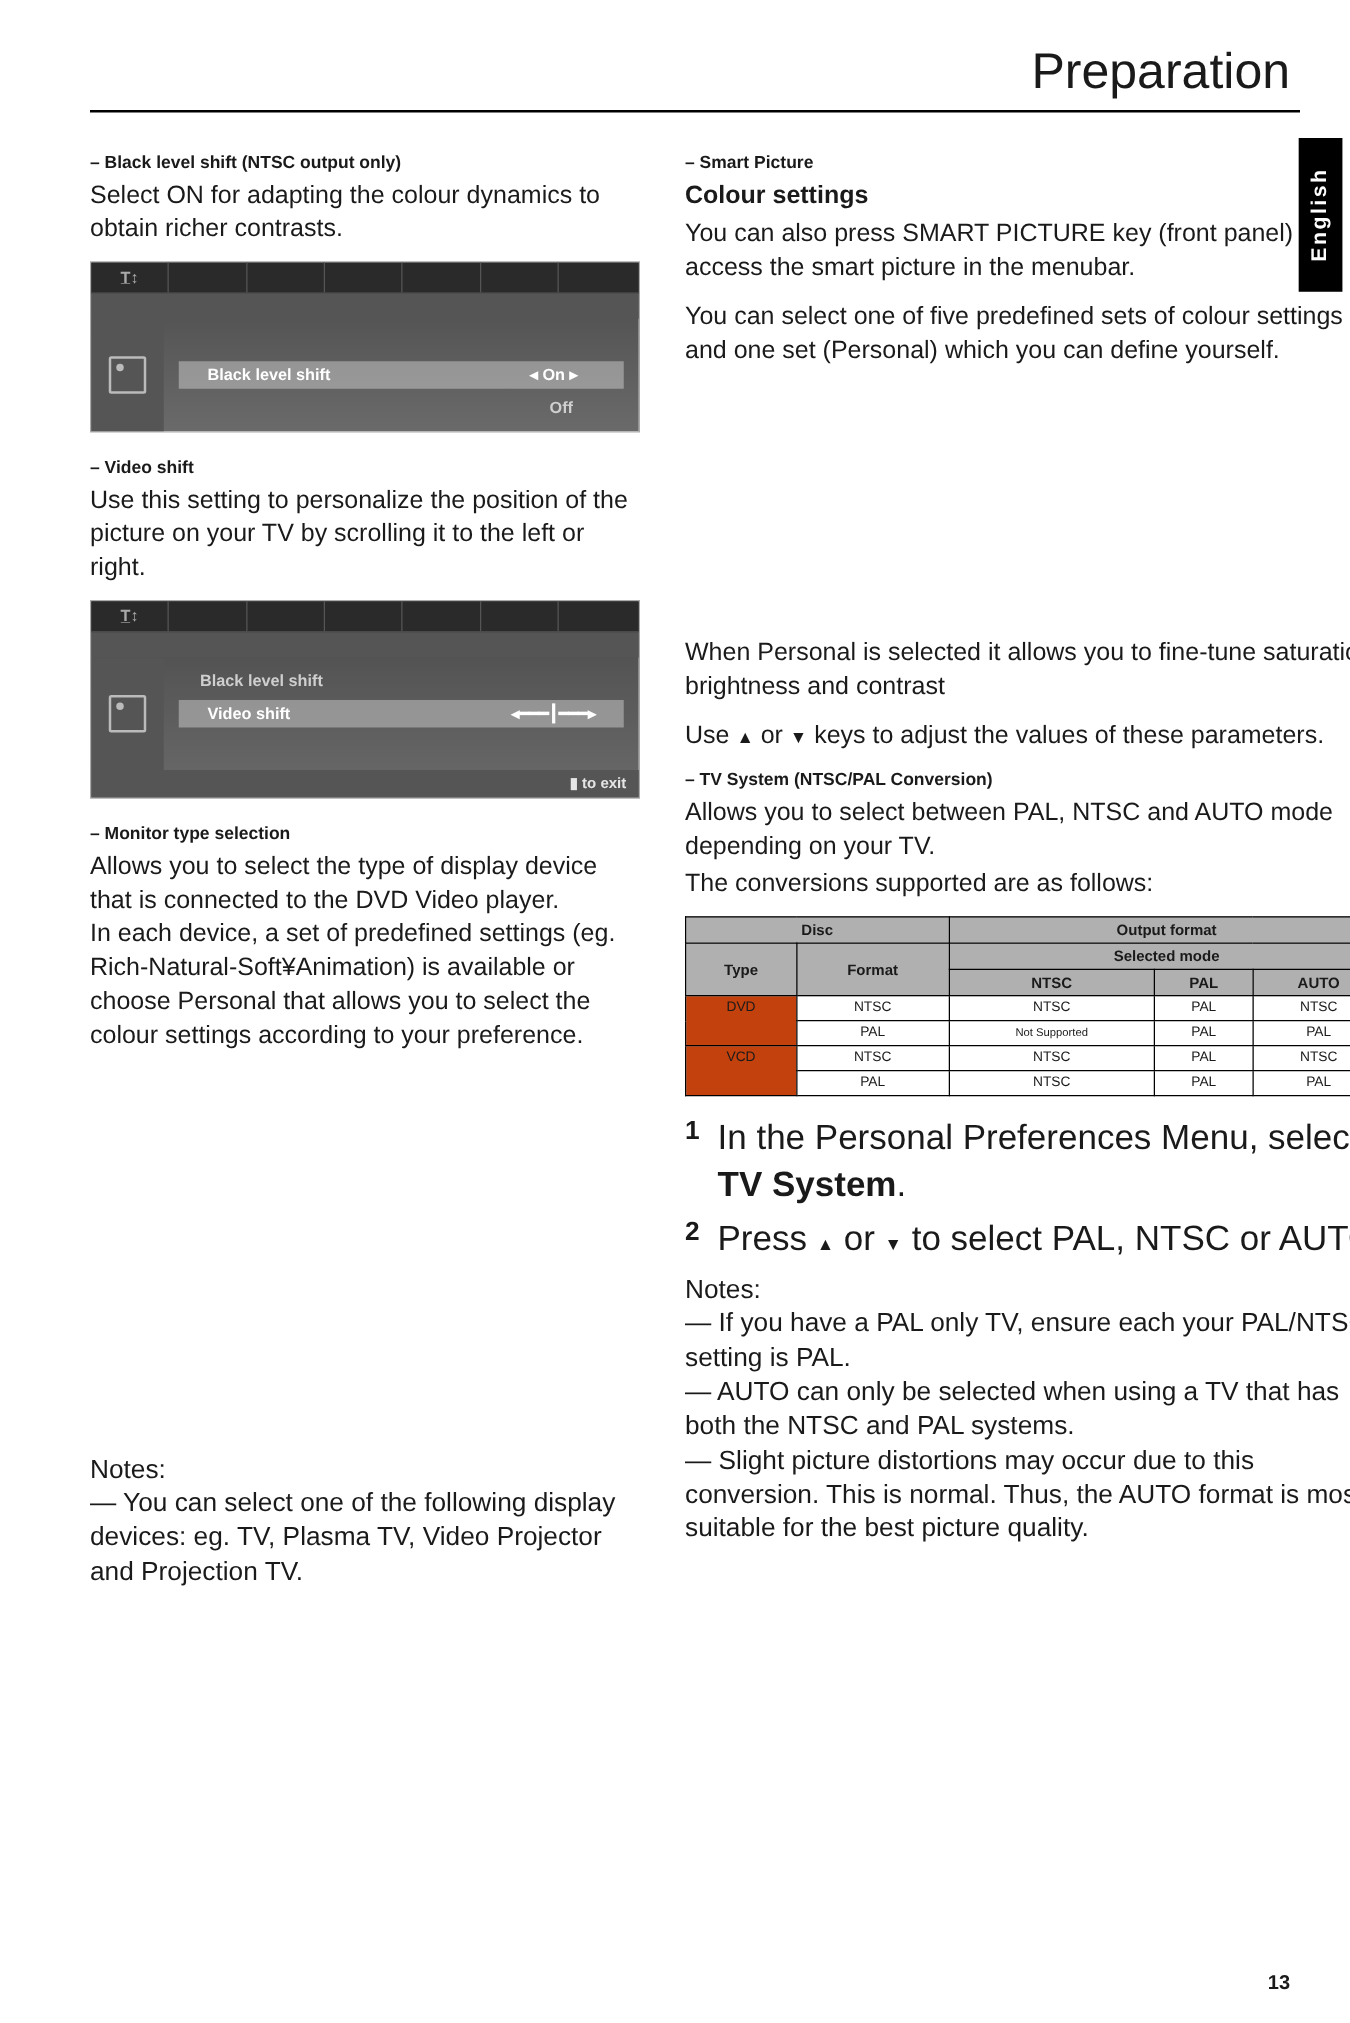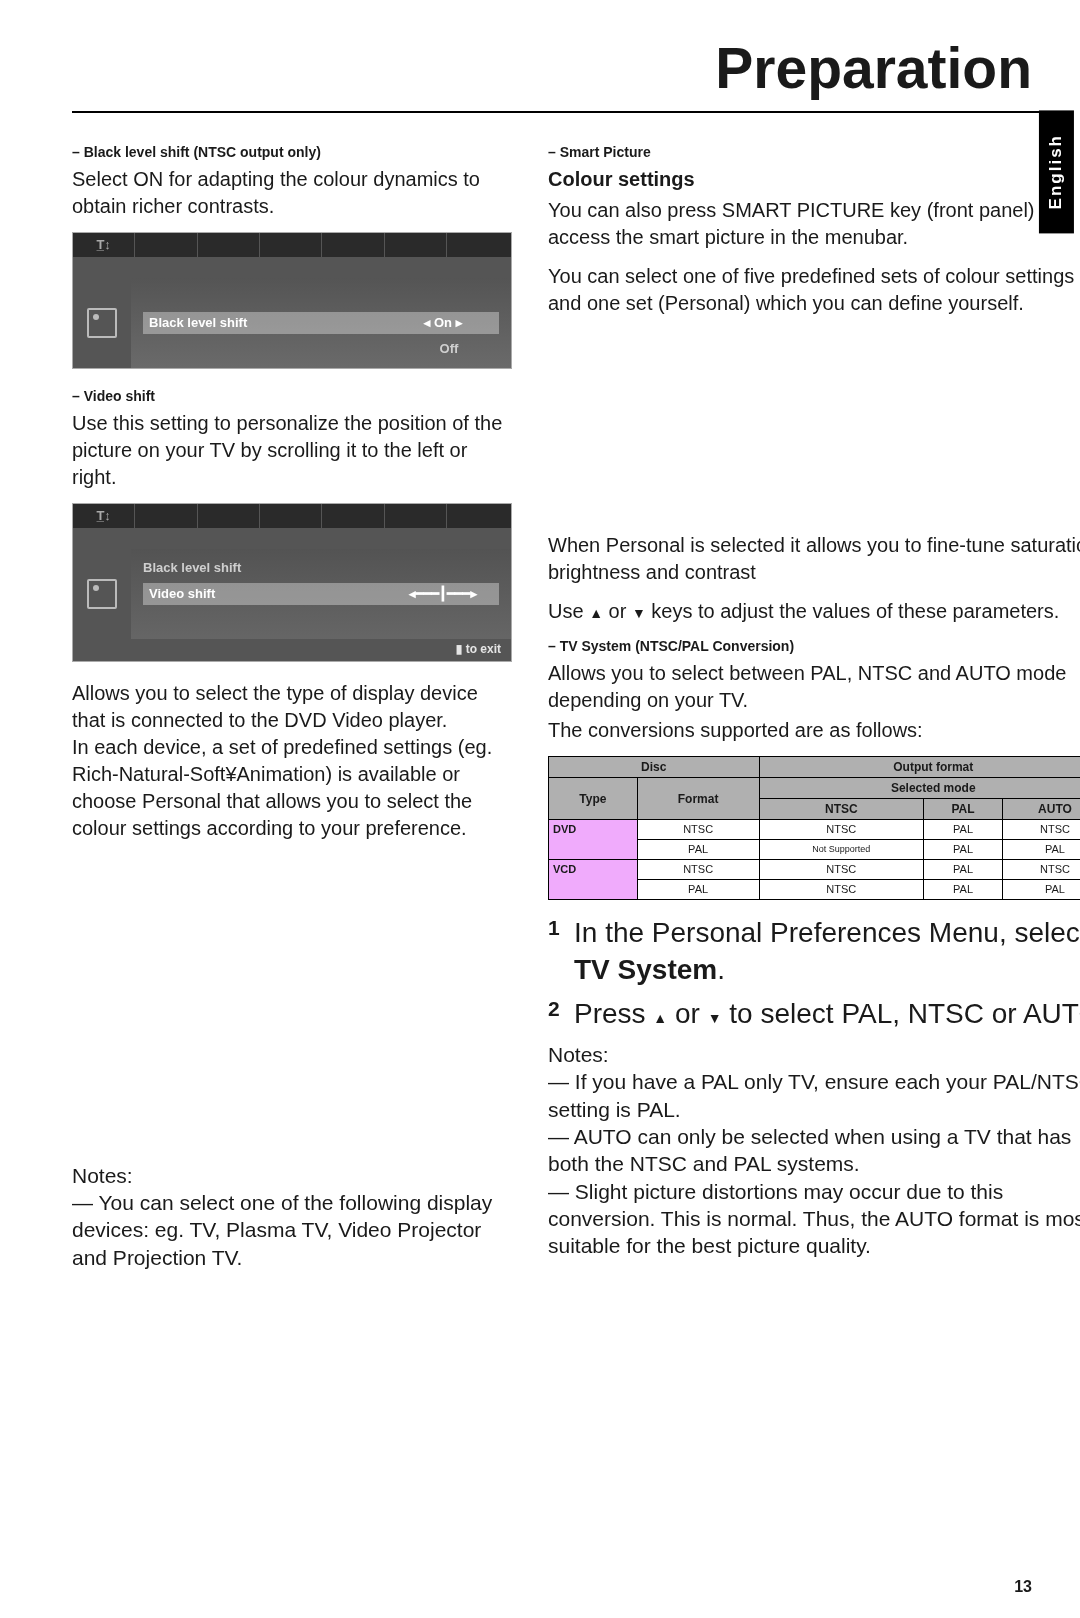--- a/index.html
+++ b/index.html
@@ -13,22 +13,22 @@
   }
   .page {
     box-sizing:border-box;
     width:1080px;
     padding:30px 40px 0 72px;
     min-height:1618px;
     position:relative;
   }
   .header {
     text-align:right;
-    font-weight:700;
-    font-size:57px;
+    font-weight:400;
+    font-size:40px;
     padding-bottom:4px;
     border-bottom:2px solid #000;
     margin-bottom:24px;
     padding-right:8px;
   }
   .lang-tab {
     position:absolute;
     right:6px;
     top:110px;
     background:#000;
@@ -64,21 +64,21 @@
   .osd .bar1 { background:#2a2a2a; height:24px; border-bottom:1px solid #555; display:flex; align-items:center; }
   .osd .bar1 .seg { width:14%; height:100%; border-right:1px solid #555; display:flex; align-items:center; justify-content:center; color:#aaa; font-weight:700; }
   .osd .bar2 { background:#555; height:20px; }
   .osd .body { display:flex; }
   .osd .side { width:58px; display:flex; align-items:center; justify-content:center; background:#555; min-height:90px; }
   .osd .side .icon { width:26px; height:26px; border:2px solid #bbb; border-radius:2px; position:relative; }
   .osd .side .icon::after { content:""; position:absolute; left:4px; top:4px; width:6px; height:6px; border-radius:50%; background:#bbb; }
   .osd .content { flex:1; padding:8px 12px 4px; }
   .osd .row { display:flex; align-items:center; height:22px; margin-bottom:4px; color:#cfcfcf; font-weight:600; }
   .osd .row.hl { background:rgba(255,255,255,0.35); color:#fff; padding:0 6px; }
-  .osd .row .k { flex:1; }
+  .osd .row .k { flex:1;margin-left:17px; }
   .osd .row .v { flex:0 0 100px; text-align:center; }
   .osd .footer { height:20px; background:#555; text-align:right; padding:2px 10px 0 0; font-weight:700; color:#e5e5e5; font-size:12px; }
   .notes-block { margin-top:320px; font-family:Arial,Helvetica,sans-serif; font-size:21px; font-weight:400; line-height:1.3; }
   .notes-block2 { font-family:Arial,Helvetica,sans-serif; font-size:21px; font-weight:400; line-height:1.3; margin-top:8px; }
   .step { display:flex; margin:6px 0; }
   .step .n { font-weight:700; width:26px; flex:0 0 26px; font-size:21px; }
   .step .t { flex:1; font-weight:300; font-size:28px; }
   .step .t b { font-weight:700; }
   .conv-table {
     border-collapse:collapse;
@@ -89,21 +89,21 @@
   .conv-table th, .conv-table td {
     border:1px solid #000;
     padding:2px 4px;
     text-align:center;
     font-weight:700;
   }
   .conv-table th.grp { background:#b0b0b0; }
   .conv-table th.sub { background:#b0b0b0; }
   .conv-table td { font-weight:400; font-size:11px; }
   .conv-table td.small { font-size:9px; line-height:1.1; }
-  .conv-table td.typecell { background:#f0abfc; font-weight:700; text-align:left; font-size:11px; vertical-align:top; padding-left:4px; }
+  .conv-table td.typecell { background:#c2410c; font-weight:400; text-align:center; font-size:11px; vertical-align:top; padding-left:4px; }
   .page-num { position:absolute; right:48px; bottom:20px; font-weight:700; font-size:16px; }
   .tri-up::before { content:"▲"; font-size:14px; }
   .tri-dn::before { content:"▼"; font-size:14px; }
   .arrows { white-space:nowrap; }
   .right-spacer { height:200px; }
 </style>
 </head>
 <body>
 
 <div class="page">
@@ -172,20 +172,21 @@
               </div>
             <div class="row hl">
                 <span class="k">Video shift</span>
                 <span class="v">◂━━━┃━━━▸</span>
               </div>
           </div>
         </div>
         <div class="footer">▮ to exit</div>
       </div>
 
+      <div class="h-dash">–   Monitor type selection</div>
       <p class="thin" style="white-space:pre-line">Allows you to select the type of display device that is connected to the DVD Video player.
 In each device, a set of predefined settings (eg. Rich-Natural-Soft¥Animation) is available or choose  Personal  that allows you to select the colour settings according to your preference.</p>
 
       <div class="notes-block">
         <div>Notes:</div>
         <div>—   You can select one of the following display devices: eg. TV, Plasma TV, Video Projector and Projection TV.</div>
       </div>
 
     </div>
 

